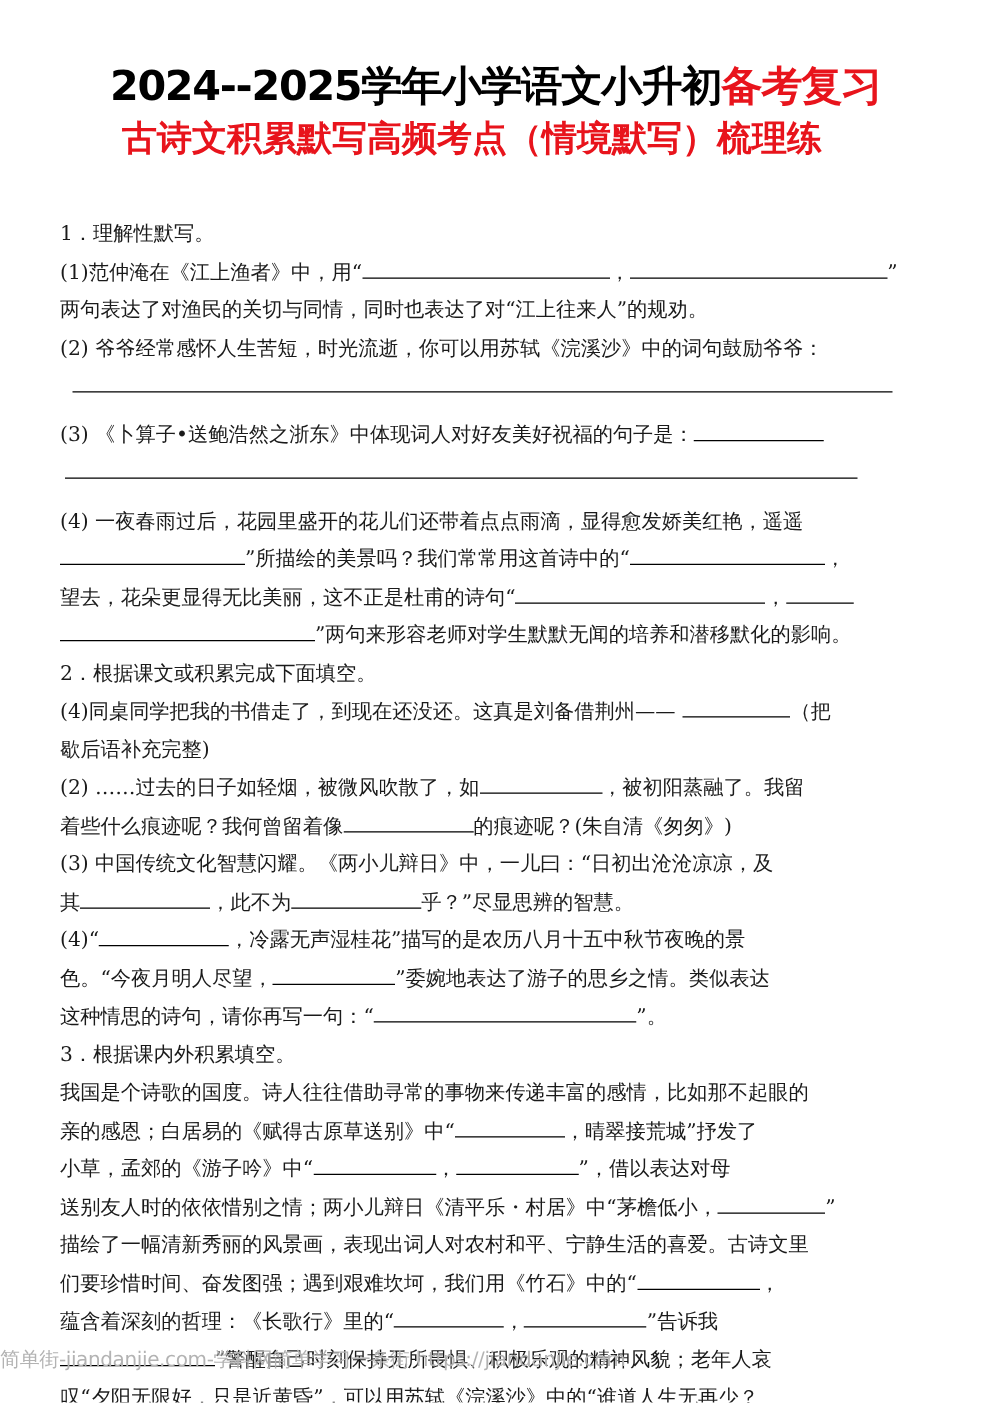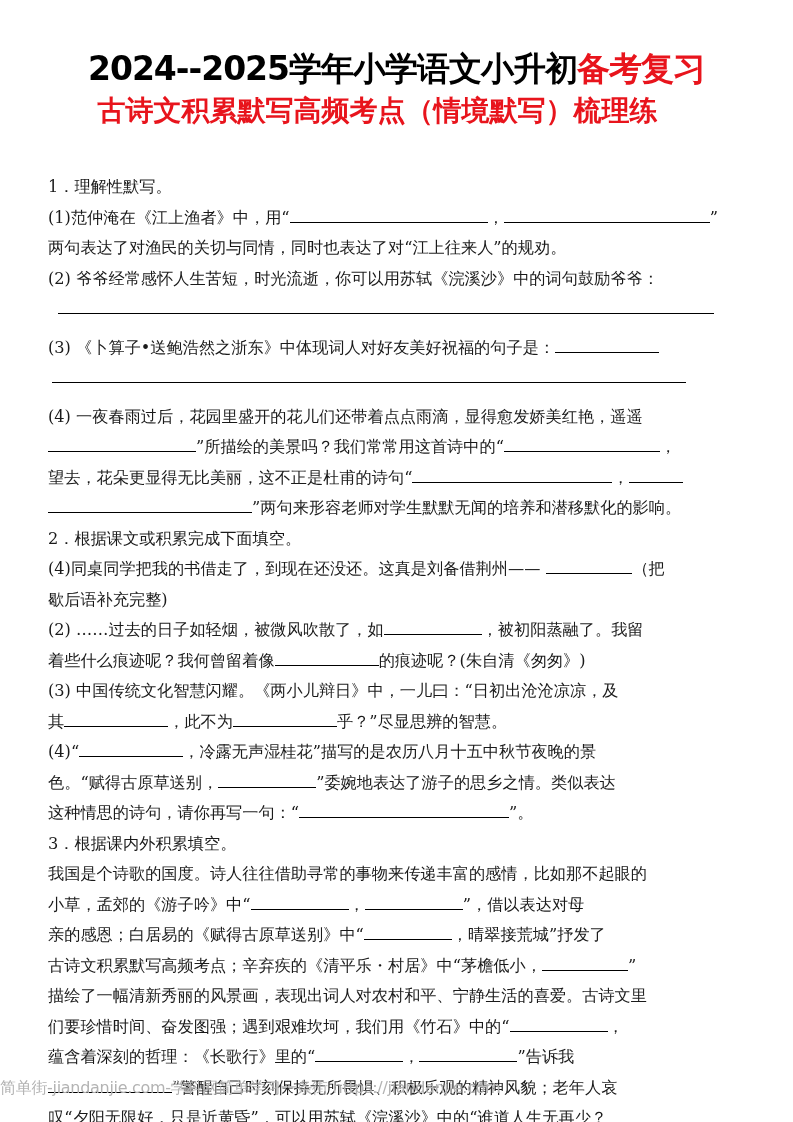--- a/index.html
+++ b/index.html
@@ -81,36 +81,36 @@
     <span>着些什么痕迹呢？我何曾留着像</span><span class="blank" style="width:104px"></span><span>的痕迹呢？(朱自清《匆匆》)</span>
   </div>
   <div class="line">(3) 中国传统文化智慧闪耀。《两小儿辩日》中，一儿曰：“日初出沧沧凉凉，及</div>
   <div class="line">
     <span>其</span><span class="blank" style="width:104px"></span><span>，此不为</span><span class="blank" style="width:104px"></span><span>乎？”尽显思辨的智慧。</span>
   </div>
   <div class="line">
     <span>(4)“</span><span class="blank" style="width:104px"></span><span>，冷露无声湿桂花”描写的是农历八月十五中秋节夜晚的景</span>
   </div>
   <div class="line">
-    <span>色。“赋得古原草送别，</span><span class="blank" style="width:98px"></span><span>”委婉地表达了游子的思乡之情。类似表达</span>
+    <span>色。“今夜月明人尽望，</span><span class="blank" style="width:98px"></span><span>”委婉地表达了游子的思乡之情。类似表达</span>
   </div>
   <div class="line">
     <span>这种情思的诗句，请你再写一句：“</span><span class="blank" style="width:210px"></span><span>”。</span>
   </div>
 
   <div class="line">3．根据课内外积累填空。</div>
   <div class="line">我国是个诗歌的国度。诗人往往借助寻常的事物来传递丰富的感情，比如那不起眼的</div>
   <div class="line">
+    <span>亲的感恩；白居易的《赋得古原草送别》中“</span><span class="blank" style="width:88px"></span><span>，晴翠接荒城”抒发了</span>
+  </div>
+  <div class="line">
     <span>小草，孟郊的《游子吟》中“</span><span class="blank" style="width:98px"></span><span>，</span><span class="blank" style="width:98px"></span><span>”，借以表达对母</span>
   </div>
   <div class="line">
-    <span>亲的感恩；白居易的《赋得古原草送别》中“</span><span class="blank" style="width:88px"></span><span>，晴翠接荒城”抒发了</span>
-  </div>
-  <div class="line">
-    <span>古诗文积累默写高频考点；辛弃疾的《清平乐・村居》中“茅檐低小，</span><span class="blank" style="width:86px"></span><span>”</span>
+    <span>送别友人时的依依惜别之情；两小儿辩日《清平乐・村居》中“茅檐低小，</span><span class="blank" style="width:86px"></span><span>”</span>
   </div>
   <div class="line">描绘了一幅清新秀丽的风景画，表现出词人对农村和平、宁静生活的喜爱。古诗文里</div>
   <div class="line">
     <span>们要珍惜时间、奋发图强；遇到艰难坎坷，我们用《竹石》中的“</span><span class="blank" style="width:98px"></span><span>，</span>
   </div>
   <div class="line">
     <span>蕴含着深刻的哲理：《长歌行》里的“</span><span class="blank" style="width:88px"></span><span>，</span><span class="blank" style="width:98px"></span><span>”告诉我</span>
   </div>
   <div class="line">
     <span class="blank" style="width:124px"></span><span>”警醒自己时刻保持无所畏惧、积极乐观的精神风貌；老年人哀</span>

